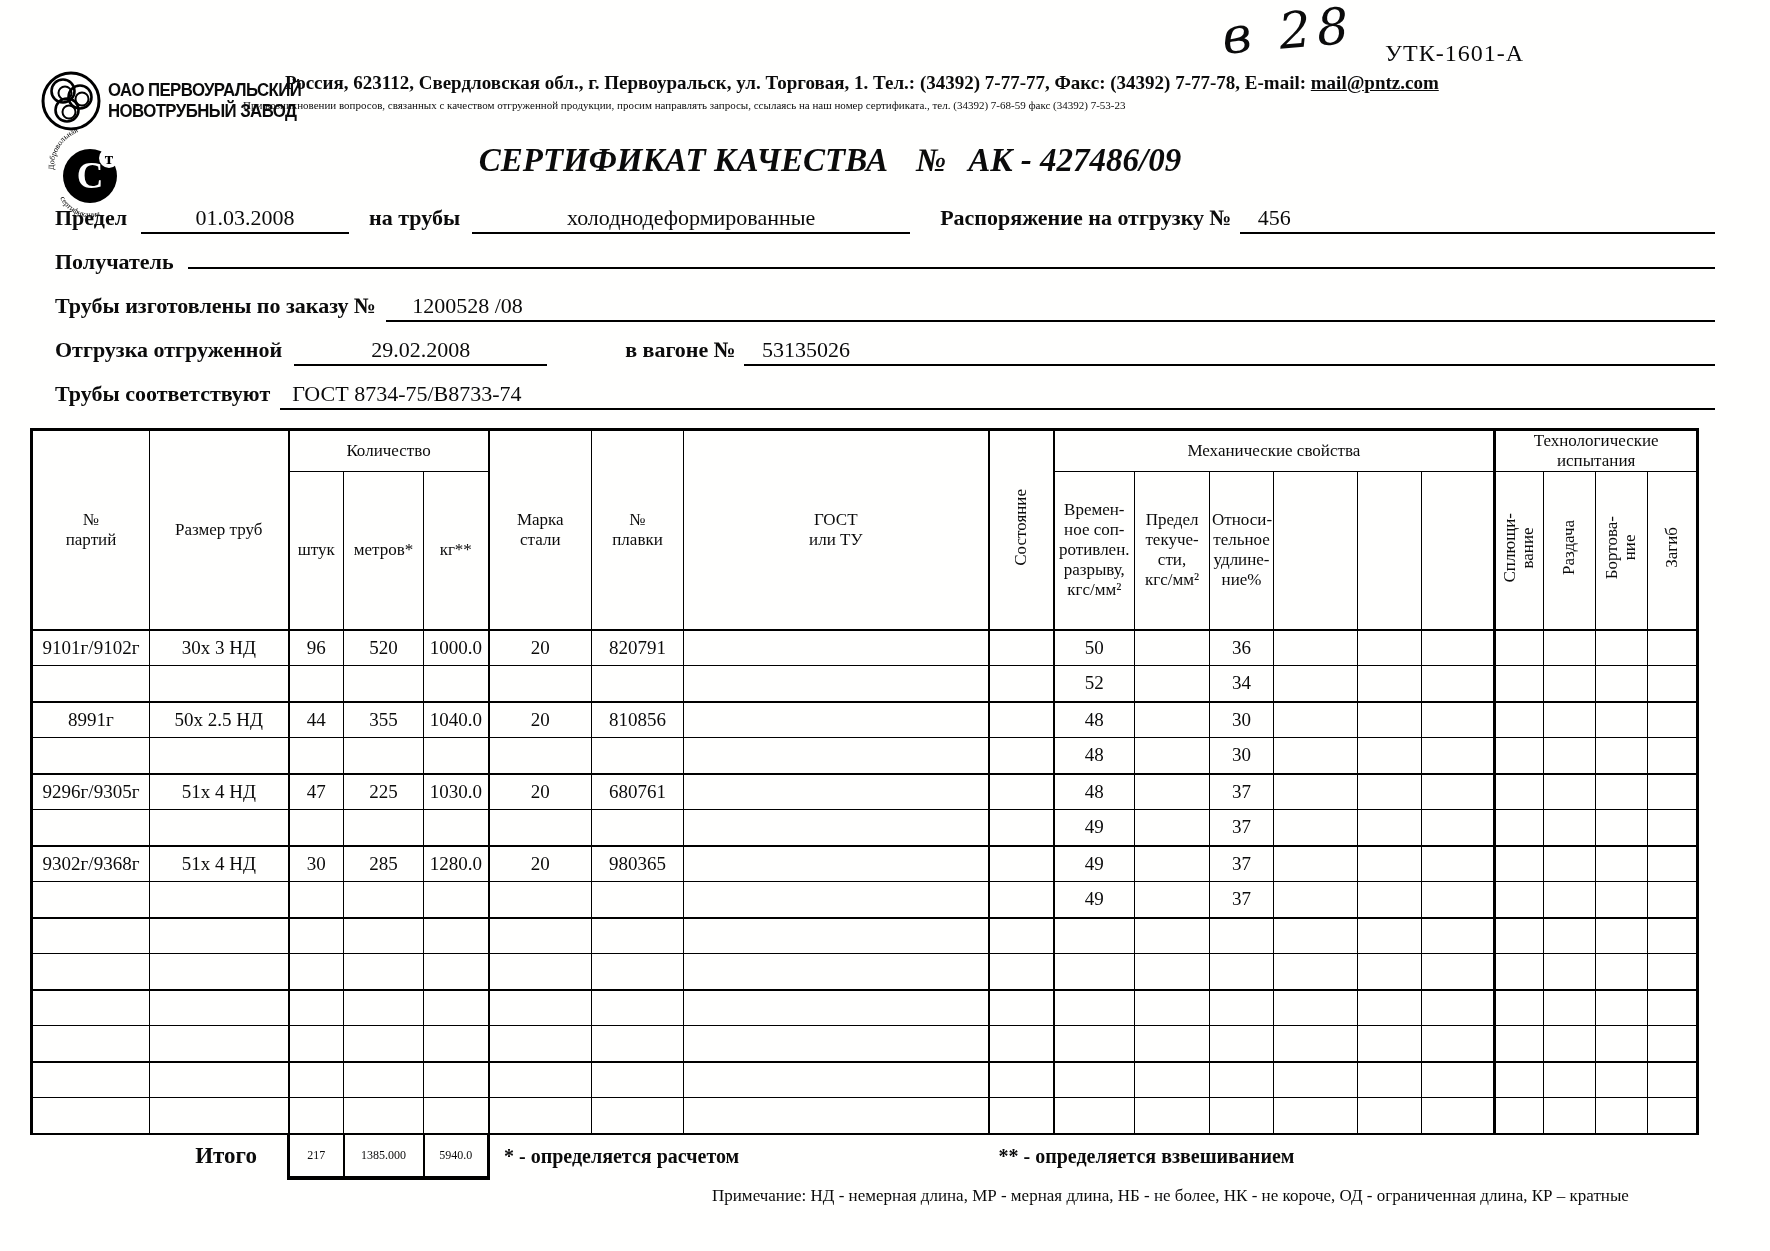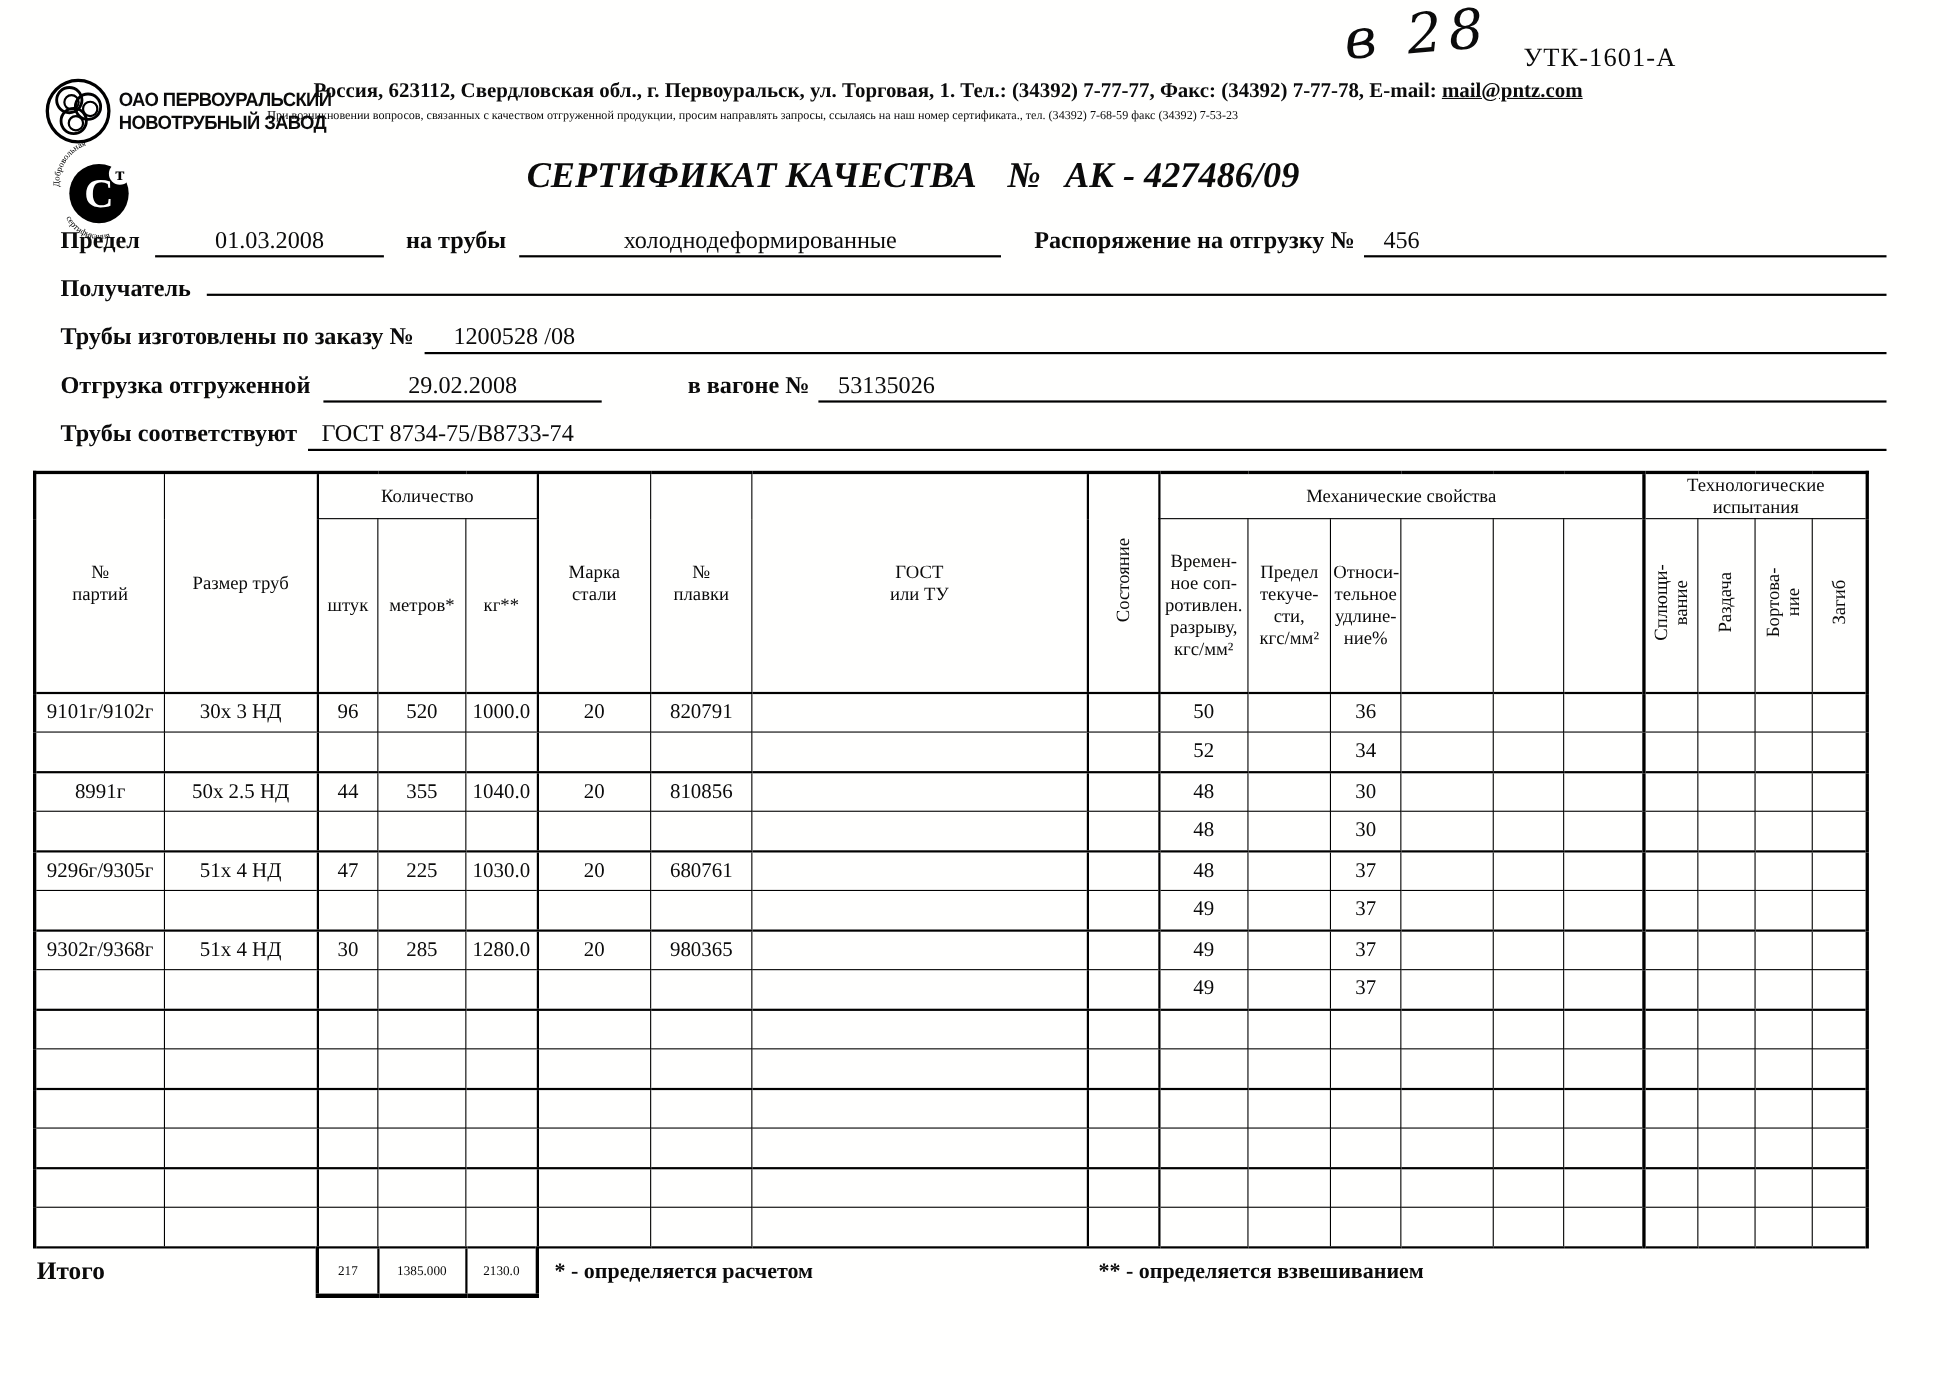--- a/index.html
+++ b/index.html
@@ -52,21 +52,21 @@
   .br3{border-right:3px solid #000 !important;}
   .bt3{border-top:3px solid #000 !important;}
   .bb3{border-bottom:3px solid #000 !important;}
   .rb2{border-bottom:2px solid #000 !important;}
   .hb2{border-bottom:2px solid #000 !important;}
   .vtext{writing-mode:vertical-rl;transform:rotate(180deg);display:inline-block;
          line-height:1.08;white-space:pre-line;font-size:17px;}
   tr.totals{height:44px;}
   tr.totals td.plain{border:none;background:transparent;}
   tr.totals td.tbox{border:2px solid #000;border-bottom:4px solid #000;font-size:12px;}
-  td.total-label{font-weight:bold;font-size:23px;text-align:left;padding-right:30px !important;}
+  td.total-label{font-weight:bold;font-size:23px;text-align:right;padding-right:30px !important;}
   td.fn{text-align:left !important;font-weight:bold;font-size:20px;}
   td.fn1{padding-left:14px !important;}
   td.fn2{padding-left:10px !important;}
 
   .note-line{position:absolute;left:712px;top:1186px;font-size:17px;}
 </style>
 </head>
 <body>
 
 <div class="page">
@@ -517,21 +517,22 @@
           <td class="rb2 bb3"></td>
           <td class="rb2 bb3"></td>
           <td class="br3 rb2 bb3"></td>
         </tr>
       </tbody>
     <tbody>
       <tr class="totals">
         <td class="plain total-label" colspan="2">Итого</td>
         <td class="tbox" style="border-left-width:3px">217</td>
         <td class="tbox">1385.000</td>
-        <td class="tbox" style="border-right-width:3px">2130.0</td>
+        <td class="tbox" style="border-right-width:3px">5940.0</td>
         <td class="plain fn fn1" colspan="3">* - определяется расчетом</td>
         <td class="plain fn fn2" colspan="11">** - определяется взвешиванием</td>
       </tr>
     </tbody>
   </table>
 
+  <div class="note-line">Примечание: НД - немерная длина, МР - мерная длина, НБ - не более, НК - не короче, ОД - ограниченная длина, КР – кратные</div>
 
 </div>
 
 </body></html>

